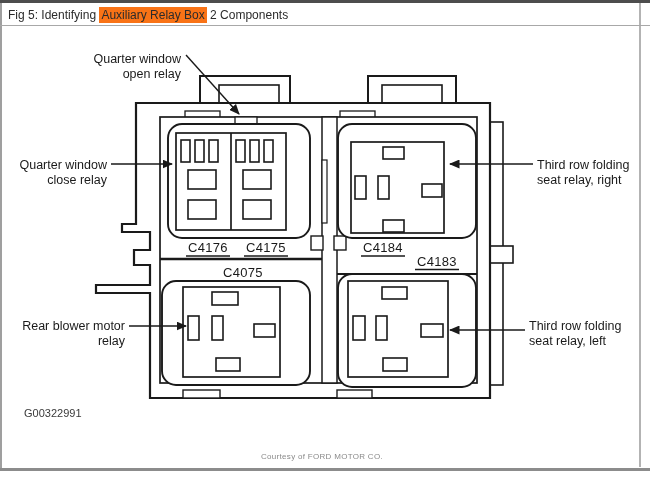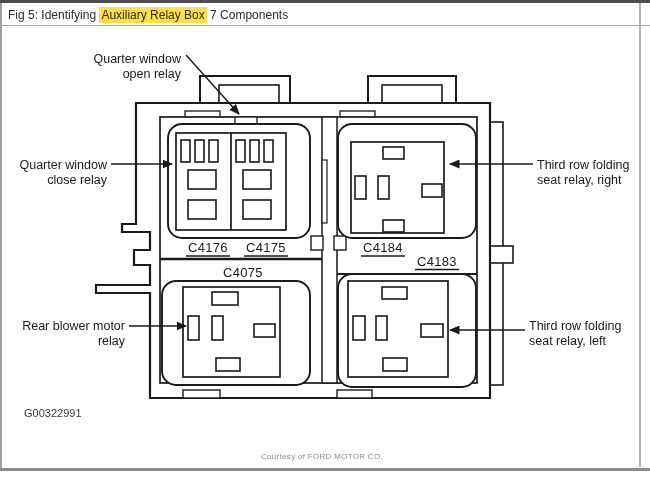--- a/index.html
+++ b/index.html
@@ -9,42 +9,42 @@
   }
   
   .border-top{position:absolute;left:0;top:0;width:650px;height:3px;background:#4d4d4d;}
   .border-left{position:absolute;left:0;top:3px;width:2px;height:466px;background:#9f9f9f;}
   .border-right{position:absolute;left:639px;top:3px;width:2px;height:464px;background:#b3b3b3;}
   .rule-bottom{position:absolute;left:0;top:468px;width:650px;height:3px;background:#8c8c8c;}
   .header{
     position:absolute;left:8px;top:8px;height:16px;
     font-size:12px;color:#2b2b2b;white-space:nowrap;z-index:5;
   }
-  .header .hl{background:#fde047;padding:1px 2px;}
+  .header .hl{background:#f97316;padding:1px 2px;}
   .header-sep{position:absolute;left:0;top:25px;width:650px;height:1px;background:#a8a8a8;}
   svg{position:absolute;left:0;top:0;}
   svg text{font-family:"Liberation Sans", sans-serif;fill:#1a1a1a;}
   .callout{font-size:12.5px;}
   .conn{font-size:13px;letter-spacing:0.3px;}
   .gnum{font-size:11px;fill:#3a3a3a;}
   .courtesy{font-size:8px;fill:#8a8a8a;letter-spacing:0.3px;}
   .ln{stroke:#1a1a1a;fill:none;}
   .wf{fill:#ffffff;stroke:#1a1a1a;}
   .slot{fill:#ffffff;stroke:#1a1a1a;stroke-width:1.6;}
 </style>
 </head>
 <body>
 
 <div class="border-top"></div>
 <div class="border-left"></div>
 <div class="border-right"></div>
 <div class="rule-bottom"></div>
 
 <div class="header">
-  <span>Fig 5: Identifying </span><span class="hl">Auxiliary Relay Box</span><span> 7 Components</span>
+  <span>Fig 5: Identifying </span><span class="hl">Auxiliary Relay Box</span><span> 2 Components</span>
 </div>
 <div class="header-sep"></div>
 
 <svg width="650" height="480" viewBox="0 0 650 480">
   <defs>
     <marker id="ah" markerWidth="11" markerHeight="9" refX="9.5" refY="4.5" orient="auto" markerUnits="userSpaceOnUse">
       <path d="M0,0 L10.5,4.5 L0,9 Z" fill="#1a1a1a"></path>
     </marker>
   </defs>
 

